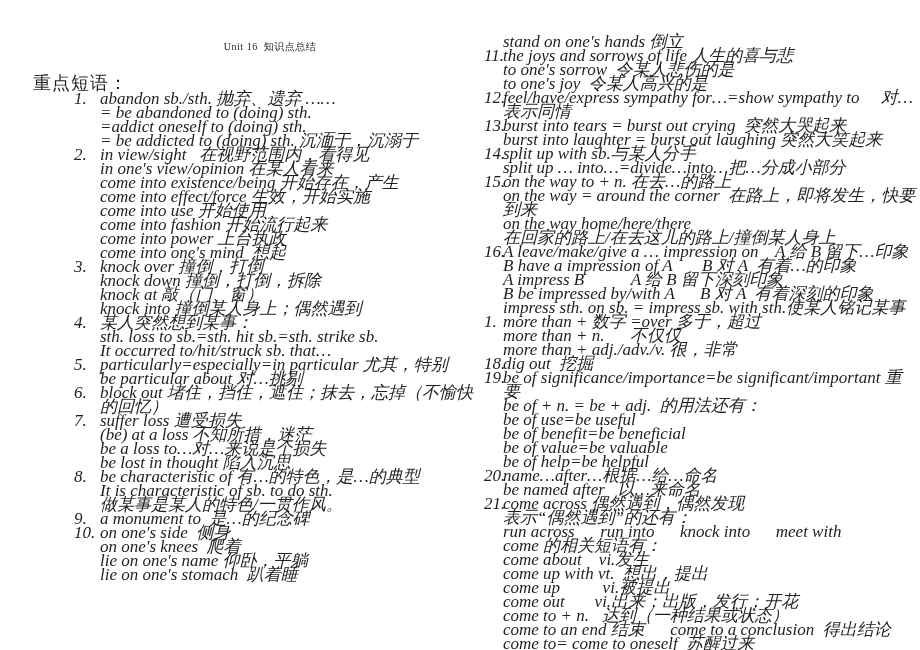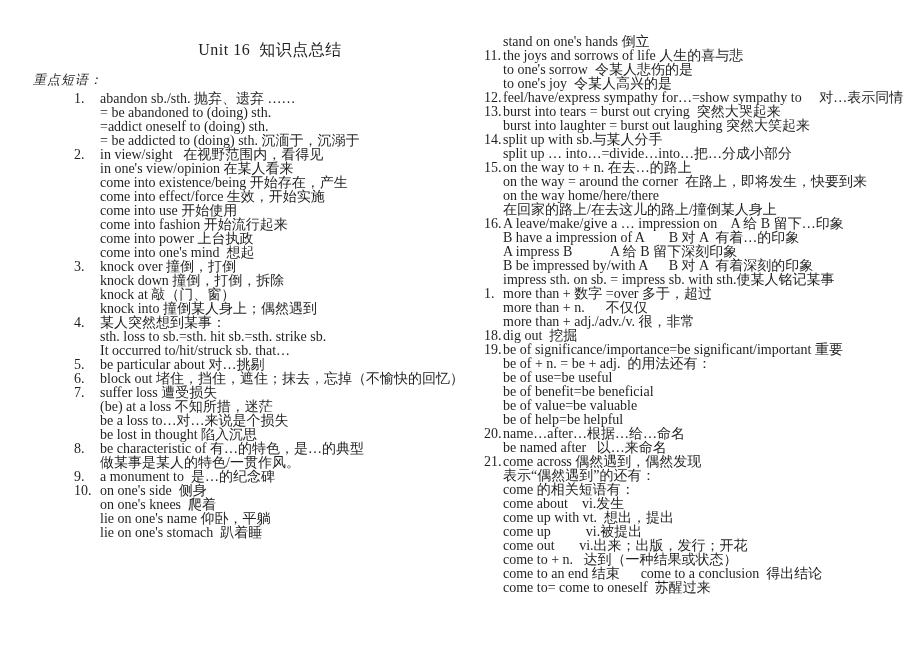--- a/index.html
+++ b/index.html
@@ -8,35 +8,35 @@
     background:#ffffff;
     position:relative;
     font-family:"Liberation Serif","DejaVu Serif",serif;
     color:#1f1f1f;
     overflow:hidden;
   }
   .page-title{
     position:absolute;
     top:40px;left:0;width:540px;
     text-align:center;
-    font-size:16px;
+    font-size:10px;
     letter-spacing:0.5px;
     white-space:pre;
   }
   .section-heading{
     position:absolute;
     top:71px;left:33px;
-    font-size:13px;
+    font-size:18px;
     letter-spacing:1px;
-    font-style:italic;
   }
   .col{
     position:absolute;
-    font-size:14px;
+    font-size:17px;
     line-height:14px;
+    font-style:italic;
   }
   .col-left{top:92px;left:74px;width:400px;}
   .col-right{top:35px;left:484px;width:432px;}
   .item{display:flex;align-items:flex-start;}
   .num{flex:0 0 26px;width:26px;white-space:pre;}
   .col-right .num{flex:0 0 19px;width:19px;}
   .lines{flex:1 1 auto;min-width:0;}
   .line{white-space:pre-wrap;}
 </style>
 </head>
@@ -81,20 +81,21 @@
       <span class="num">4.</span>
       <div class="lines">
         <div class="line">某人突然想到某事：</div>
         <div class="line">sth. loss to sb.=sth. hit sb.=sth. strike sb.</div>
         <div class="line">It occurred to/hit/struck sb. that…</div>
       </div>
     </div>
     <div class="item">
       <span class="num">5.</span>
       <div class="lines">
+        <div class="line">particularly=especially=in particular 尤其，特别</div>
         <div class="line">be particular about 对…挑剔</div>
       </div>
     </div>
     <div class="item">
       <span class="num">6.</span>
       <div class="lines">
         <div class="line">block out 堵住，挡住，遮住；抹去，忘掉（不愉快的回忆）</div>
       </div>
     </div>
     <div class="item">
@@ -103,20 +104,21 @@
         <div class="line">suffer loss 遭受损失</div>
         <div class="line">(be) at a loss 不知所措，迷茫</div>
         <div class="line">be a loss to…对…来说是个损失</div>
         <div class="line">be lost in thought 陷入沉思</div>
       </div>
     </div>
     <div class="item">
       <span class="num">8.</span>
       <div class="lines">
         <div class="line">be characteristic of 有…的特色，是…的典型</div>
+        <div class="line">It is characteristic of sb. to do sth.</div>
         <div class="line">做某事是某人的特色/一贯作风。</div>
       </div>
     </div>
     <div class="item">
       <span class="num">9.</span>
       <div class="lines">
         <div class="line">a monument to  是…的纪念碑</div>
       </div>
     </div>
     <div class="item">
@@ -213,20 +215,21 @@
       <div class="lines">
         <div class="line">name…after…根据…给…命名</div>
         <div class="line">be named after   以…来命名</div>
       </div>
     </div>
     <div class="item">
       <span class="num">21.</span>
       <div class="lines">
         <div class="line">come across 偶然遇到，偶然发现</div>
         <div class="line">表示“偶然遇到”的还有：</div>
+        <div class="line">run across      run into      knock into      meet with</div>
         <div class="line">come 的相关短语有：</div>
         <div class="line">come about    vi.发生</div>
         <div class="line">come up with vt.  想出，提出</div>
         <div class="line">come up          vi.被提出</div>
         <div class="line">come out       vi.出来；出版，发行；开花</div>
         <div class="line">come to + n.   达到（一种结果或状态）</div>
         <div class="line">come to an end 结束      come to a conclusion  得出结论</div>
         <div class="line">come to= come to oneself  苏醒过来</div>
       </div>
     </div>

